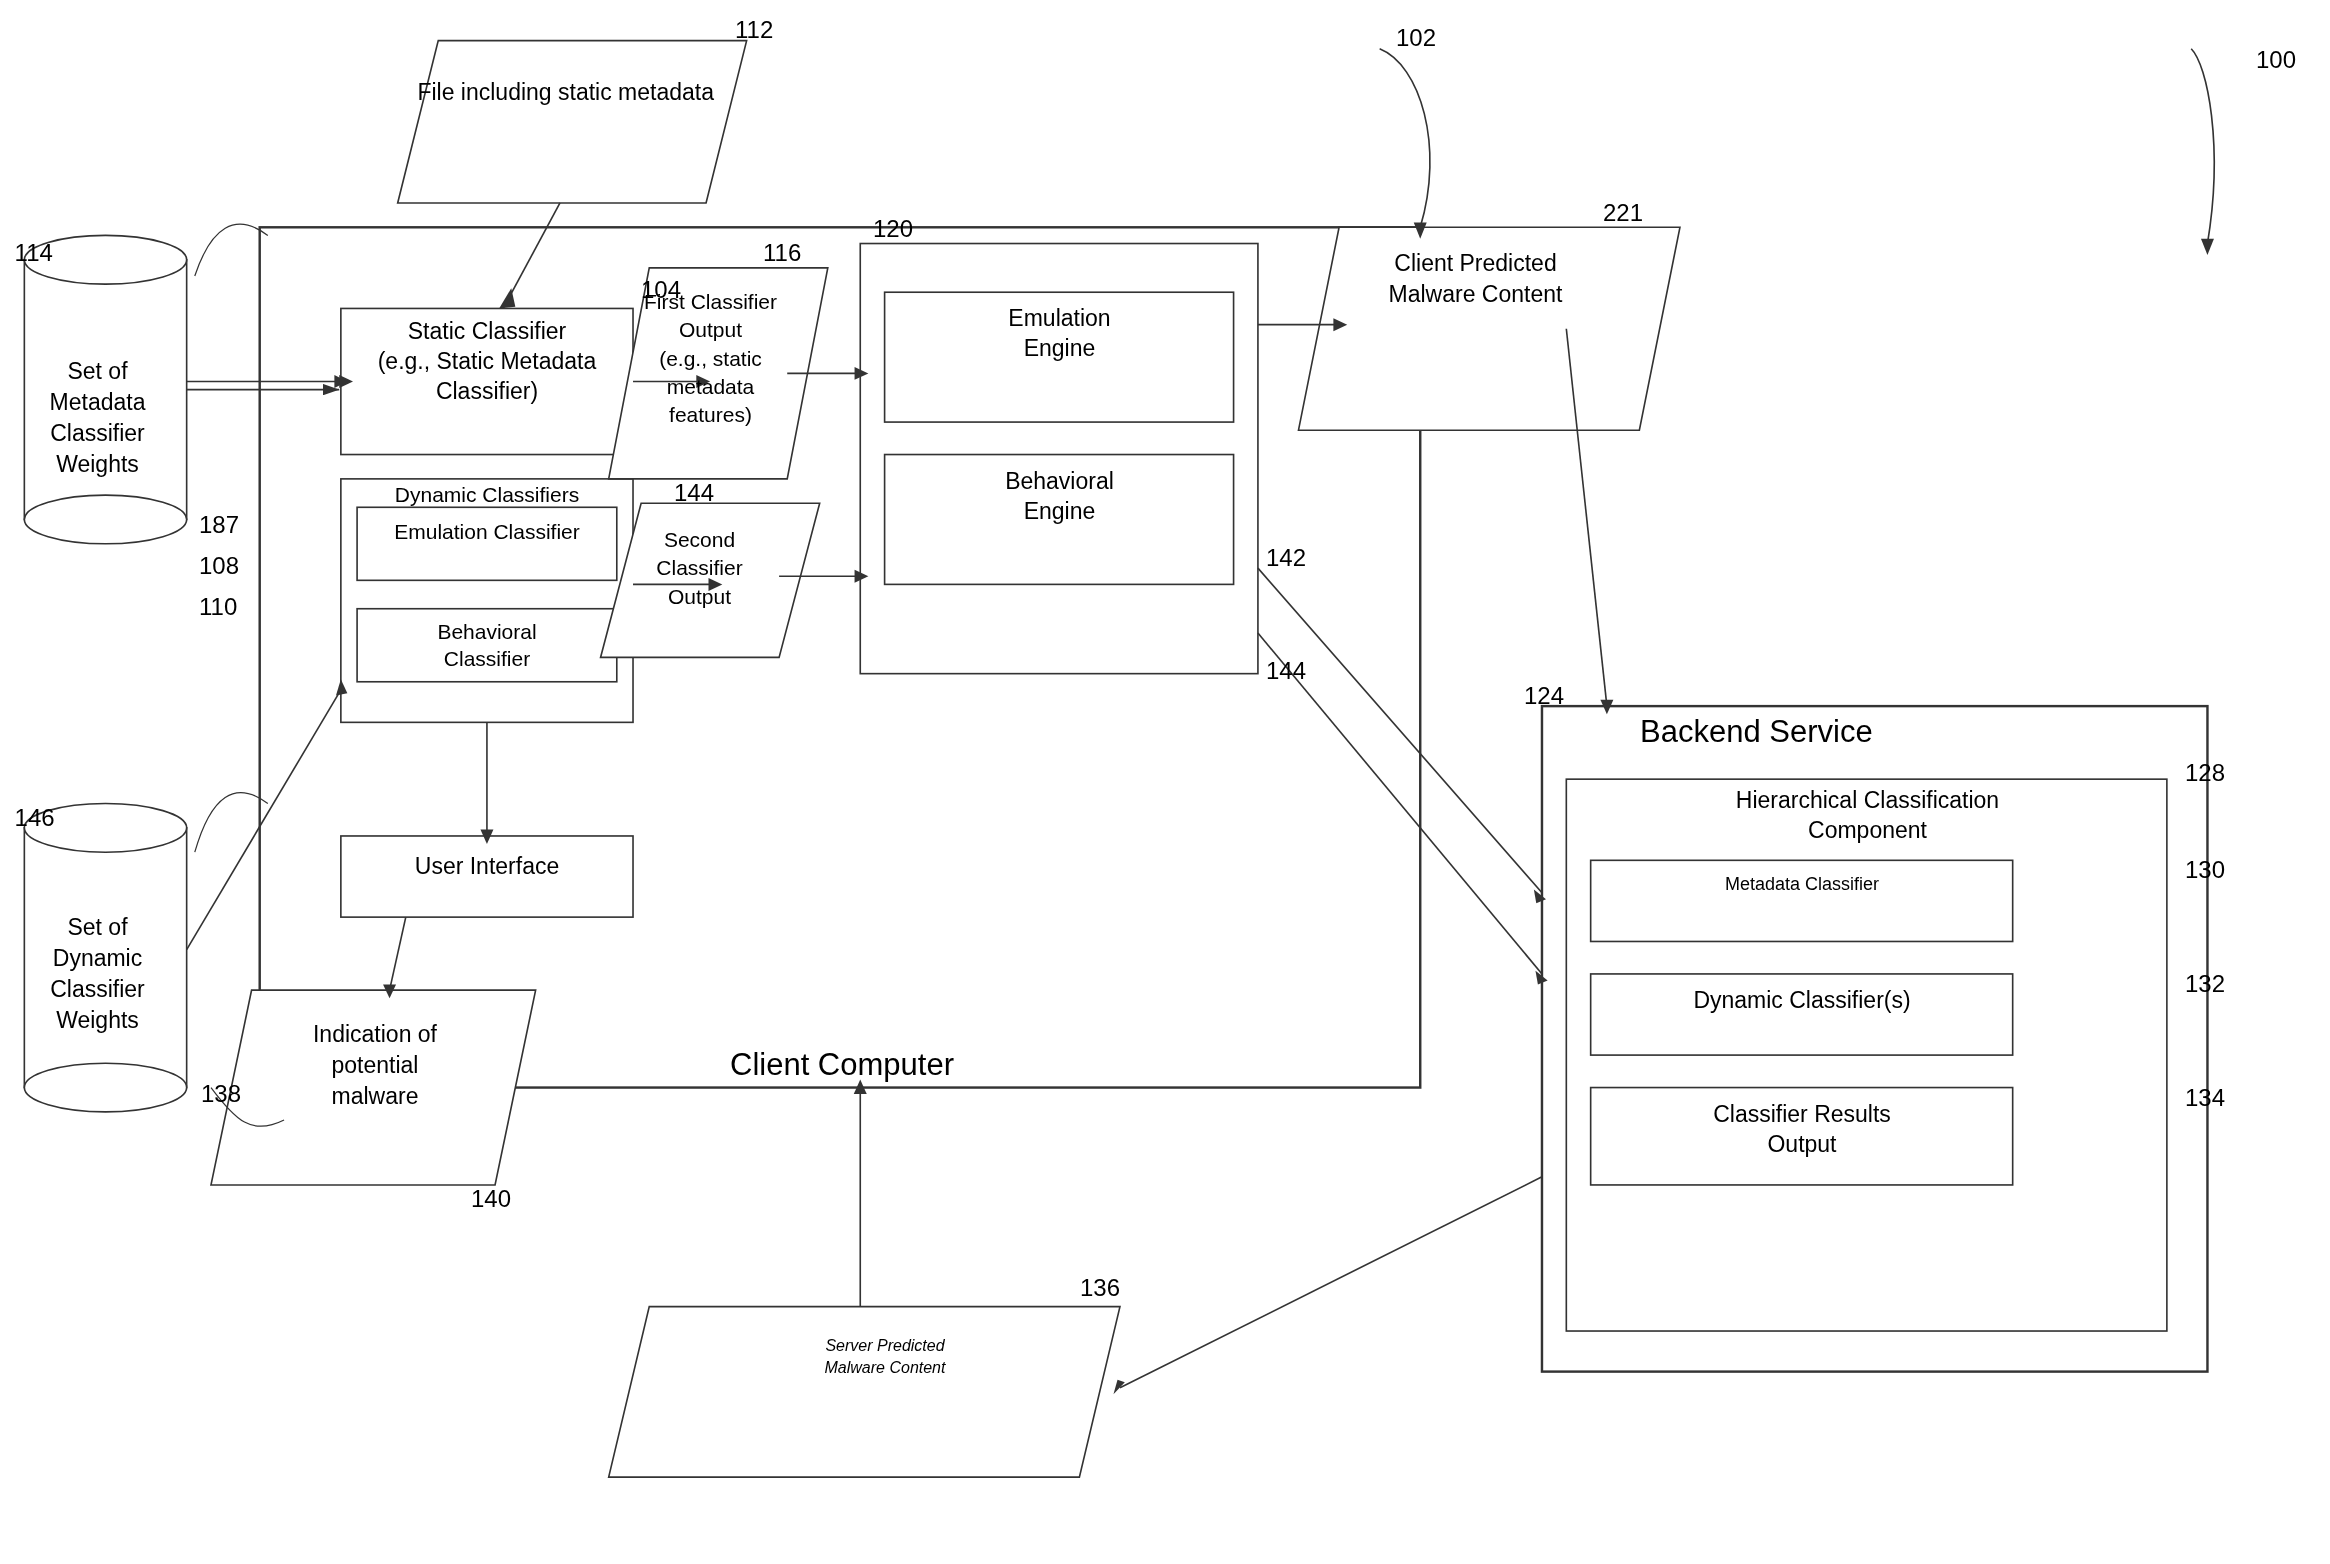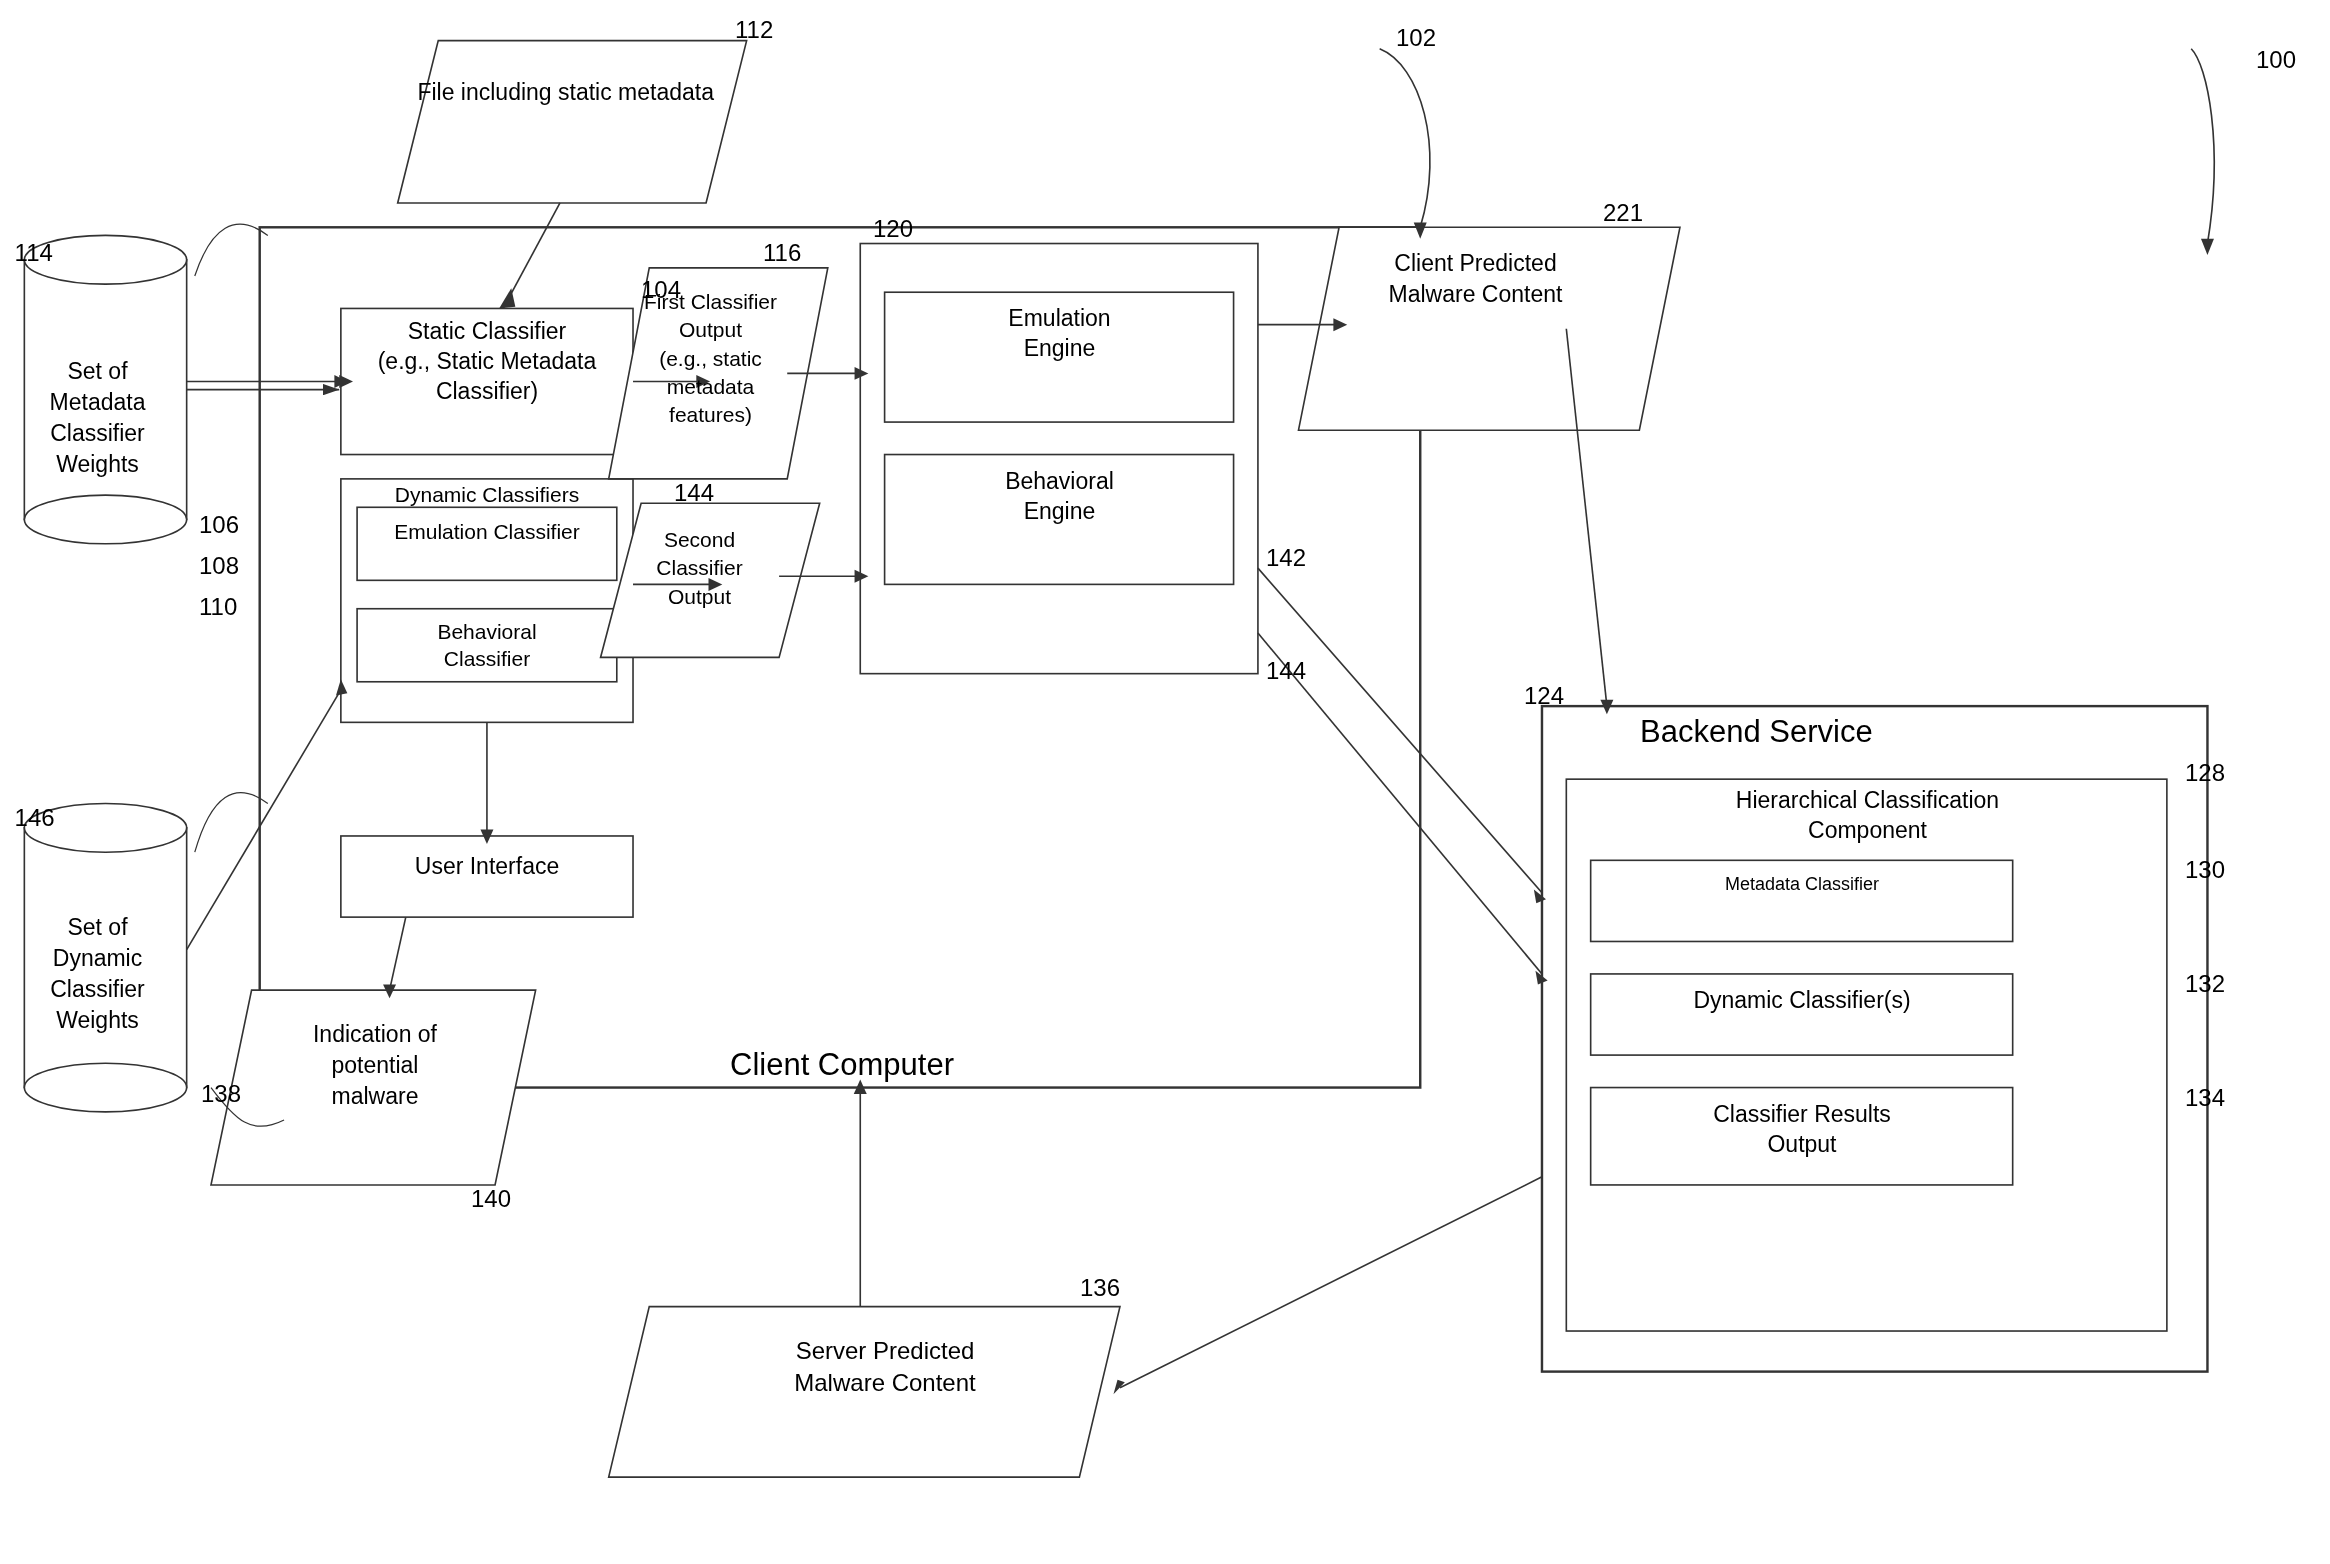--- a/index.html
+++ b/index.html
@@ -171,21 +171,21 @@
 
     <path d="M 240 1050 C 260 980 290 960 330 990" fill="none" stroke="#333" stroke-width="1.5"></path>
 
     <path d="M 260 1340 C 290 1380 310 1400 350 1380" fill="none" stroke="#333" stroke-width="1.5"></path>
 
   </svg>
 
   <span class="ref" style="left:2256px;top:24px;margin-top:22px;">100</span>
   <span class="ref" style="left:1396px;top:24px;">102</span>
   <span class="ref" style="left:641px;top:276px;">104</span>
-  <span class="ref" style="left:199px;top:511px;">106</span>
+  <span class="ref" style="left:199px;top:511px;">187</span>
   <span class="ref" style="left:199px;top:552px;">108</span>
   <span class="ref" style="left:199px;top:593px;">110</span>
   <span class="ref" style="left:735px;top:16px;">112</span>
   <span class="ref" style="left:14.6px;top:239px;">114</span>
   <span class="ref" style="left:763px;top:239px;">116</span>
   <span class="ref" style="left:674px;top:479px;">144</span>
   <span class="ref" style="left:873px;top:215px;">120</span>
   <span class="ref" style="left:1603px;top:199px;">221</span>
   <span class="ref" style="left:1524px;top:682px;">124</span>
   <span class="ref" style="left:2185px;top:759px;">128</span>
@@ -234,16 +234,16 @@
   <div class="section-title" style="left:1640px;top:714px;">Backend Service</div>
 
   <div class="box-label" style="left:1571px;top:786px;width:593px;font-size:23px;">Hierarchical Classification<br>Component</div>
 
   <div class="box-label" style="left:1595px;top:873px;width:414px;font-size:18px;">Metadata Classifier</div>
 
   <div class="box-label" style="left:1595px;top:986px;width:414px;font-size:23px;">Dynamic Classifier(s)</div>
 
   <div class="box-label" style="left:1595px;top:1100px;width:414px;font-size:23px;">Classifier Results<br>Output</div>
 
-  <div class="para-label" style="left:662px;top:1335px;width:446px;font-size:24px;">Server Predicted<br>Malware Content</div>
+  <div class="para-label" style="left:662px;top:1335px;width:446px;font-size:16px;font-style:italic;">Server Predicted<br>Malware Content</div>
 
 </div>
 
 
 </body></html>

